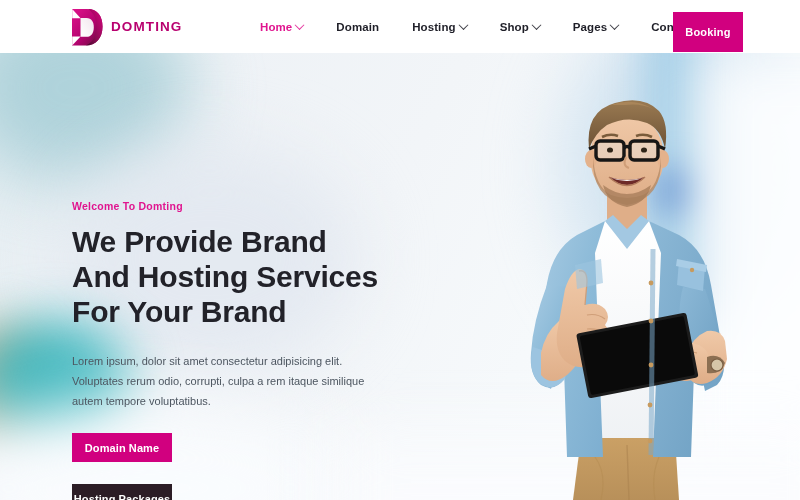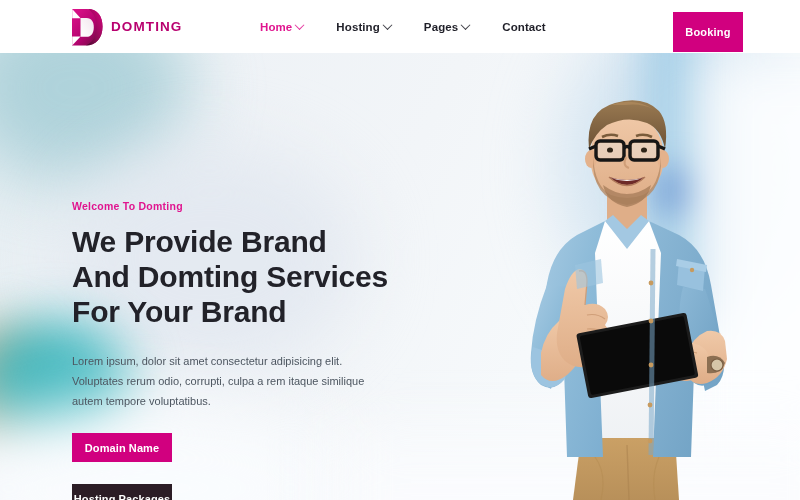--- a/index.html
+++ b/index.html
@@ -183,21 +183,28 @@
       </span>
       <span class="brand-text">DOMTING</span>
     </div>
 
     <nav id="nav">
       <div class="nav-item active">
         <span>Home</span>
         <i class="chev"></i>
       </div>
       <div class="nav-item">
+        <span>Domain</span>
+      </div>
+      <div class="nav-item">
         <span>Hosting</span>
+        <i class="chev"></i>
+      </div>
+      <div class="nav-item">
+        <span>Shop</span>
         <i class="chev"></i>
       </div>
       <div class="nav-item">
         <span>Pages</span>
         <i class="chev"></i>
       </div>
       <div class="nav-item">
         <span>Contact</span>
       </div>
     </nav>
@@ -334,21 +341,21 @@
         <path d="M154 124 q18 16 36 0 q-18 6 -36 0 Z" fill="#6d2a28"></path>
         <path d="M156 125 q16 6 32 0 q-16 4 -32 0 Z" fill="#ffffff"></path>
         <path d="M154 124 q18 17 36 0" stroke="#b07a5b" stroke-width="1.4" fill="none"></path>
       </svg>
     </div>
 
     <div id="hero-copy">
       <div id="eyebrow">Welcome To Domting</div>
       <h1 id="hero-title">
         <span class="ln">We Provide Brand</span>
-        <span class="ln">And Domting Services</span>
+        <span class="ln">And Hosting Services</span>
         <span class="ln">For Your Brand</span>
       </h1>
       <p id="hero-desc">Lorem ipsum, dolor sit amet consectetur adipisicing elit. Voluptates rerum odio, corrupti, culpa a rem itaque similique autem tempore voluptatibus.</p>
       <div id="hero-actions">
         <button class="cta" id="cta-domain">Domain Name</button>
         <button class="cta" id="cta-hosting">Hosting Packages</button>
       </div>
     </div>
   </section>
 </div>

